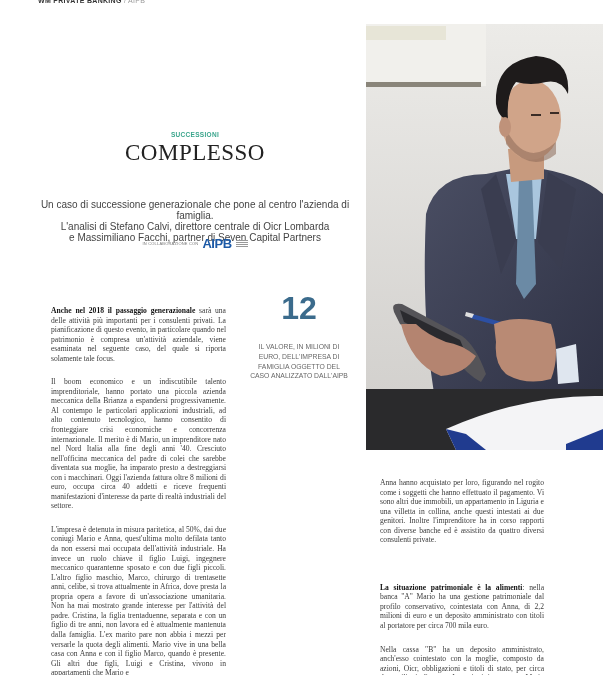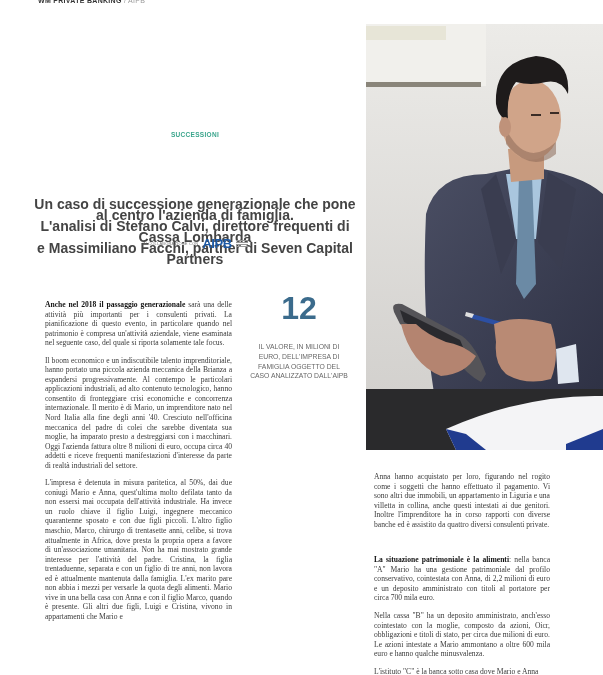--- a/index.html
+++ b/index.html
@@ -17,40 +17,40 @@
     font-family: "Liberation Sans", sans-serif; font-size: 6.5px; font-weight: bold;
     color: #3aa58c; letter-spacing: 0.3px;
   }
   .title {
     position: absolute; left: 30px; width: 330px; top: 141px; text-align: center;
     font-family: "Liberation Serif", serif; font-size: 23px; line-height: 24px; color: #222;
     letter-spacing: 0.5px;
   }
   .subtitle {
     position: absolute; left: 30px; width: 330px; top: 199px; text-align: center;
-    font-family: "Liberation Sans", sans-serif; font-size: 14px; line-height: 11px; color: #444; font-weight: bold;
+    font-family: "Liberation Sans", sans-serif; font-size: 10px; line-height: 11px; color: #444;
   }
   .collab {
     position: absolute; left: 120px; width: 150px; top: 237px;
     display: flex; align-items: center; justify-content: center; gap: 4px;
     font-family: "Liberation Sans", sans-serif; font-size: 4px; color: #777; letter-spacing: 0.2px;
   }
   .aipb-logo {
     font-family: "Liberation Sans", sans-serif; font-weight: bold; font-size: 13px;
     color: #1d5aa6; letter-spacing: -0.5px; line-height: 13px;
   }
   .aipb-tag { display: flex; flex-direction: column; gap: 1px; }
   .aipb-tag span { display: block; height: 1px; width: 12px; background: #999; }
   .col {
     position: absolute; font-family: "Liberation Serif", serif; font-size: 7.6px;
     line-height: 9.55px; color: #3a3a3a; text-align: justify; hyphens: auto;
   }
   .col-left { left: 37px; top: 292px; width: 203px; }
   .col-right { left: 366px; top: 464px; width: 192px; }
-  .col p { margin: 8px; }
+  .col p { margin: 14px; }
   .col b { color: #111; }
   .col .gap { height: 10px; }
   .stat-number {
     position: absolute; left: 250px; width: 98px; top: 290px; text-align: center;
     font-family: "Liberation Sans", sans-serif; font-size: 32px; font-weight: bold; color: #3b6b8c;
   }
   .stat-caption {
     position: absolute; left: 250px; width: 98px; top: 342px; text-align: center;
     font-family: "Liberation Sans", sans-serif; font-size: 6.8px; line-height: 9.8px; color: #666;
     text-transform: uppercase;
@@ -63,25 +63,26 @@
 </head>
 <body>
 
 <div class="running-head">
   <span>WM PRIVATE BANKING</span><span class="sep"> / </span><span class="sep">AIPB</span>
 </div>
 
 <div class="kicker">SUCCESSIONI</div>
 
 <div class="title">
+  <div>COMPLESSO</div>
 </div>
 
 <div class="subtitle">
   <div>Un caso di successione generazionale che pone al centro l'azienda di famiglia.</div>
-  <div>L'analisi di Stefano Calvi, direttore frequenti di Cassa Lombarda</div>
+  <div>L'analisi di Stefano Calvi, direttore centrale di Oicr Lombarda</div>
   <div>e Massimiliano Facchi, partner di Seven Capital Partners</div>
 </div>
 
 <div class="collab">
   <span>IN COLLABORAZIONE CON</span>
   <span class="aipb-logo">AIPB</span>
   <span class="aipb-tag">
       <span></span>
       <span></span>
       <span></span>

